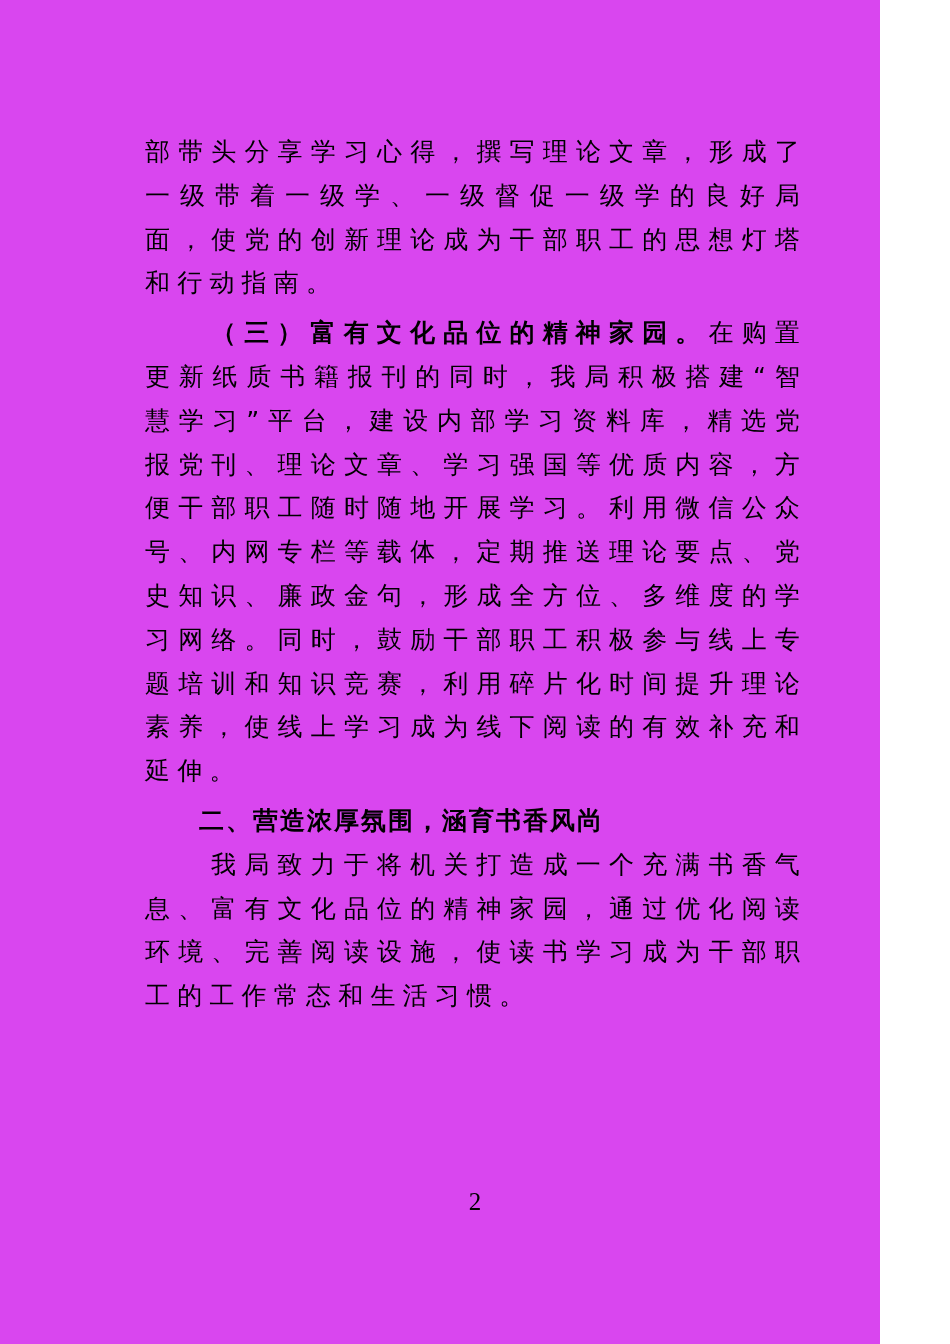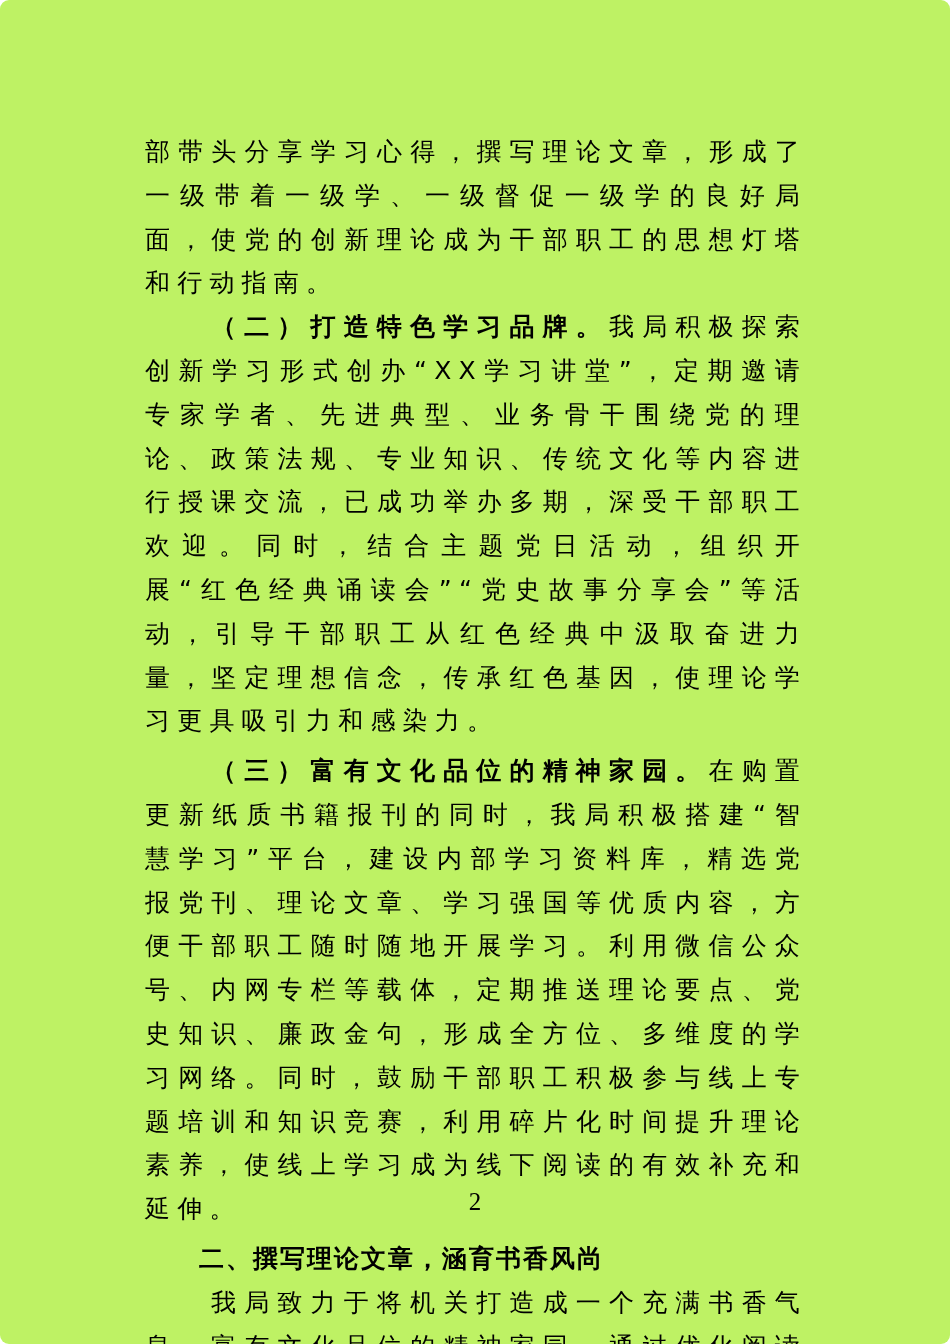--- a/index.html
+++ b/index.html
@@ -12,24 +12,23 @@
       height: 1344px;
       position: relative;
       overflow: hidden;
       color: #000000;
       font-family: "DejaVu Serif", "Liberation Serif", serif;
     }
     .page {
       position: absolute;
       left: 0;
       top: 0;
-      width: 950px;
+      width: 880px;
       height: 1344px;
-      background: #bef264;
-      border-radius: 9px;
+      background: #d946ef;
     }
     .content {
       position: absolute;
       left: 145px;
       top: 130px;
       width: 662px;
     }
     .para {
       margin: 0;
       font-size: 25px;
@@ -71,33 +70,30 @@
 </head>
 <body>
 
 <div class="page">
   <div class="content">
 
     <p class="para">
       <span>部带头分享学习心得，撰写理论文章，形成了一级带着一级学、一级督促一级学的良好局面，使党的创新理论成为干部职工的思想灯塔和行动指南。</span>
     </p>
 
-    <p class="para indent">
-      <span class="lead">（二）打造特色学习品牌。</span><span>我局积极探索创新学习形式创办“XX学习讲堂”，定期邀请专家学者、先进典型、业务骨干围绕党的理论、政策法规、专业知识、传统文化等内容进行授课交流，已成功举办多期，深受干部职工欢迎。同时，结合主题党日活动，组织开展“红色经典诵读会”“党史故事分享会”等活动，引导干部职工从红色经典中汲取奋进力量，坚定理想信念，传承红色基因，使理论学习更具吸引力和感染力。</span>
-    </p>
 
     <div class="gap-small"></div>
 
     <p class="para indent">
       <span class="lead">（三）富有文化品位的精神家园。</span><span>在购置更新纸质书籍报刊的同时，我局积极搭建“智慧学习”平台，建设内部学习资料库，精选党报党刊、理论文章、学习强国等优质内容，方便干部职工随时随地开展学习。利用微信公众号、内网专栏等载体，定期推送理论要点、党史知识、廉政金句，形成全方位、多维度的学习网络。同时，鼓励干部职工积极参与线上专题培训和知识竞赛，利用碎片化时间提升理论素养，使线上学习成为线下阅读的有效补充和延伸。</span>
     </p>
 
     <div class="gap-small"></div>
 
-    <h2 class="heading">二、撰写理论文章，涵育书香风尚</h2>
+    <h2 class="heading">二、营造浓厚氛围，涵育书香风尚</h2>
 
     <p class="para indent">
       <span>我局致力于将机关打造成一个充满书香气息、富有文化品位的精神家园，通过优化阅读环境、完善阅读设施，使读书学习成为干部职工的工作常态和生活习惯。</span>
     </p>
 
   </div>
 
   <div class="page-number">2</div>
 </div>
 

